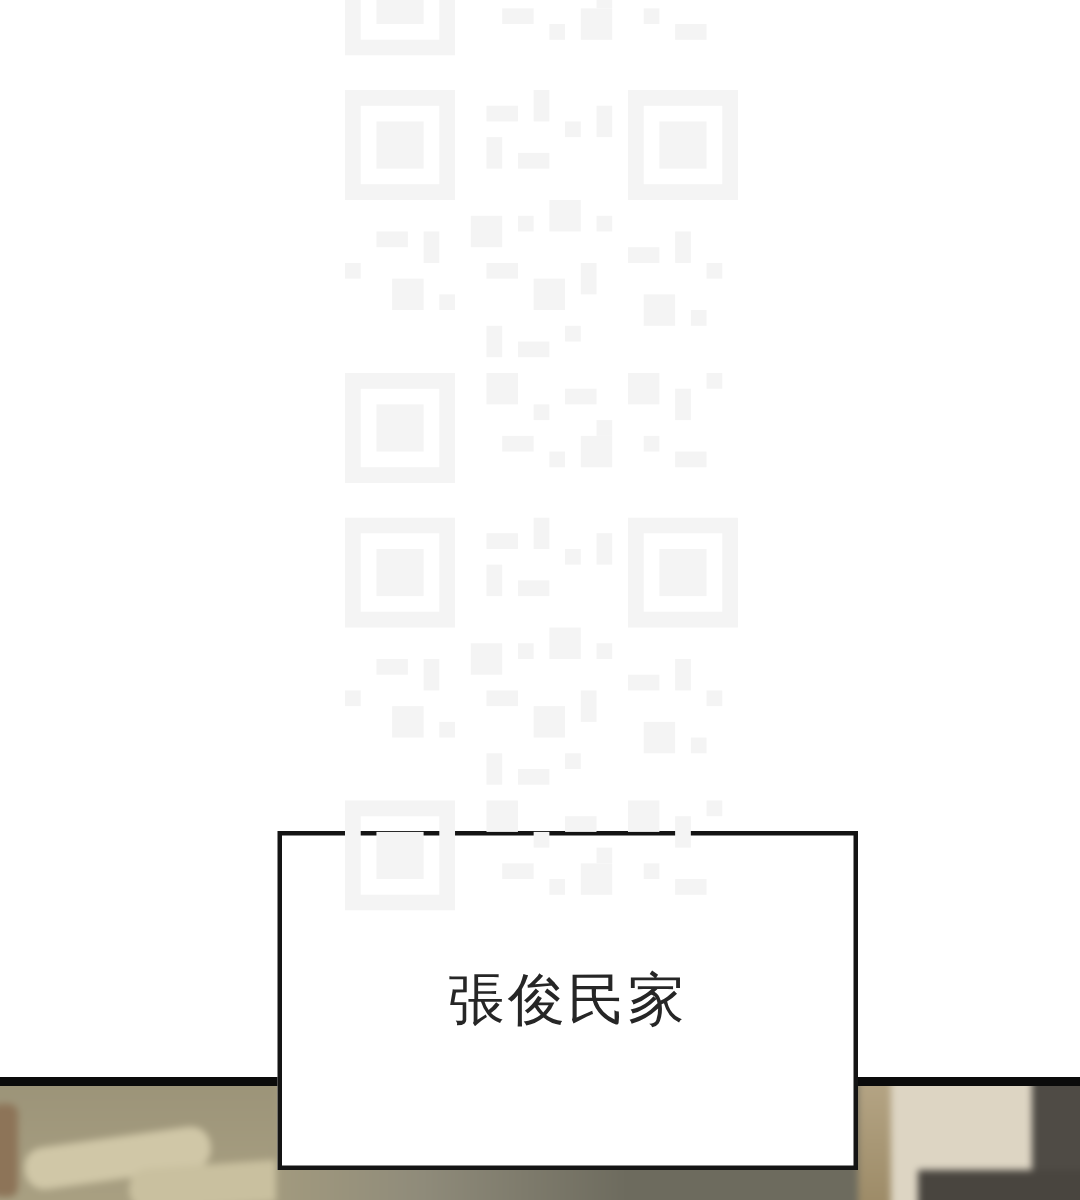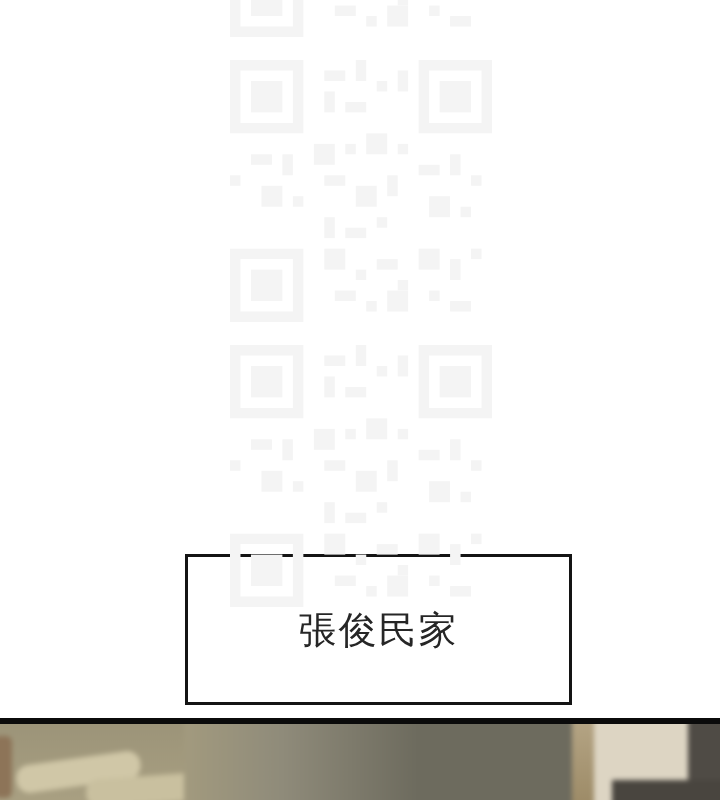--- a/index.html
+++ b/index.html
@@ -62,21 +62,21 @@
     left: 0; top: 718px;
     width: 720px; height: 6px;
     background: var(--ink);
     z-index: 2;
   }
 
   
   .caption-box {
     position: absolute;
     left: 185px; top: 554px;
-    width: 387px; height: 151px;
+    width: 387px; height: 226px;
     box-sizing: border-box;
     background: #ffffff;
     border: 3px solid var(--caption-border);
     z-index: 3;
     display: flex;
     align-items: center;
     justify-content: center;
   }
   .caption-text {
     font-size: 38px;

